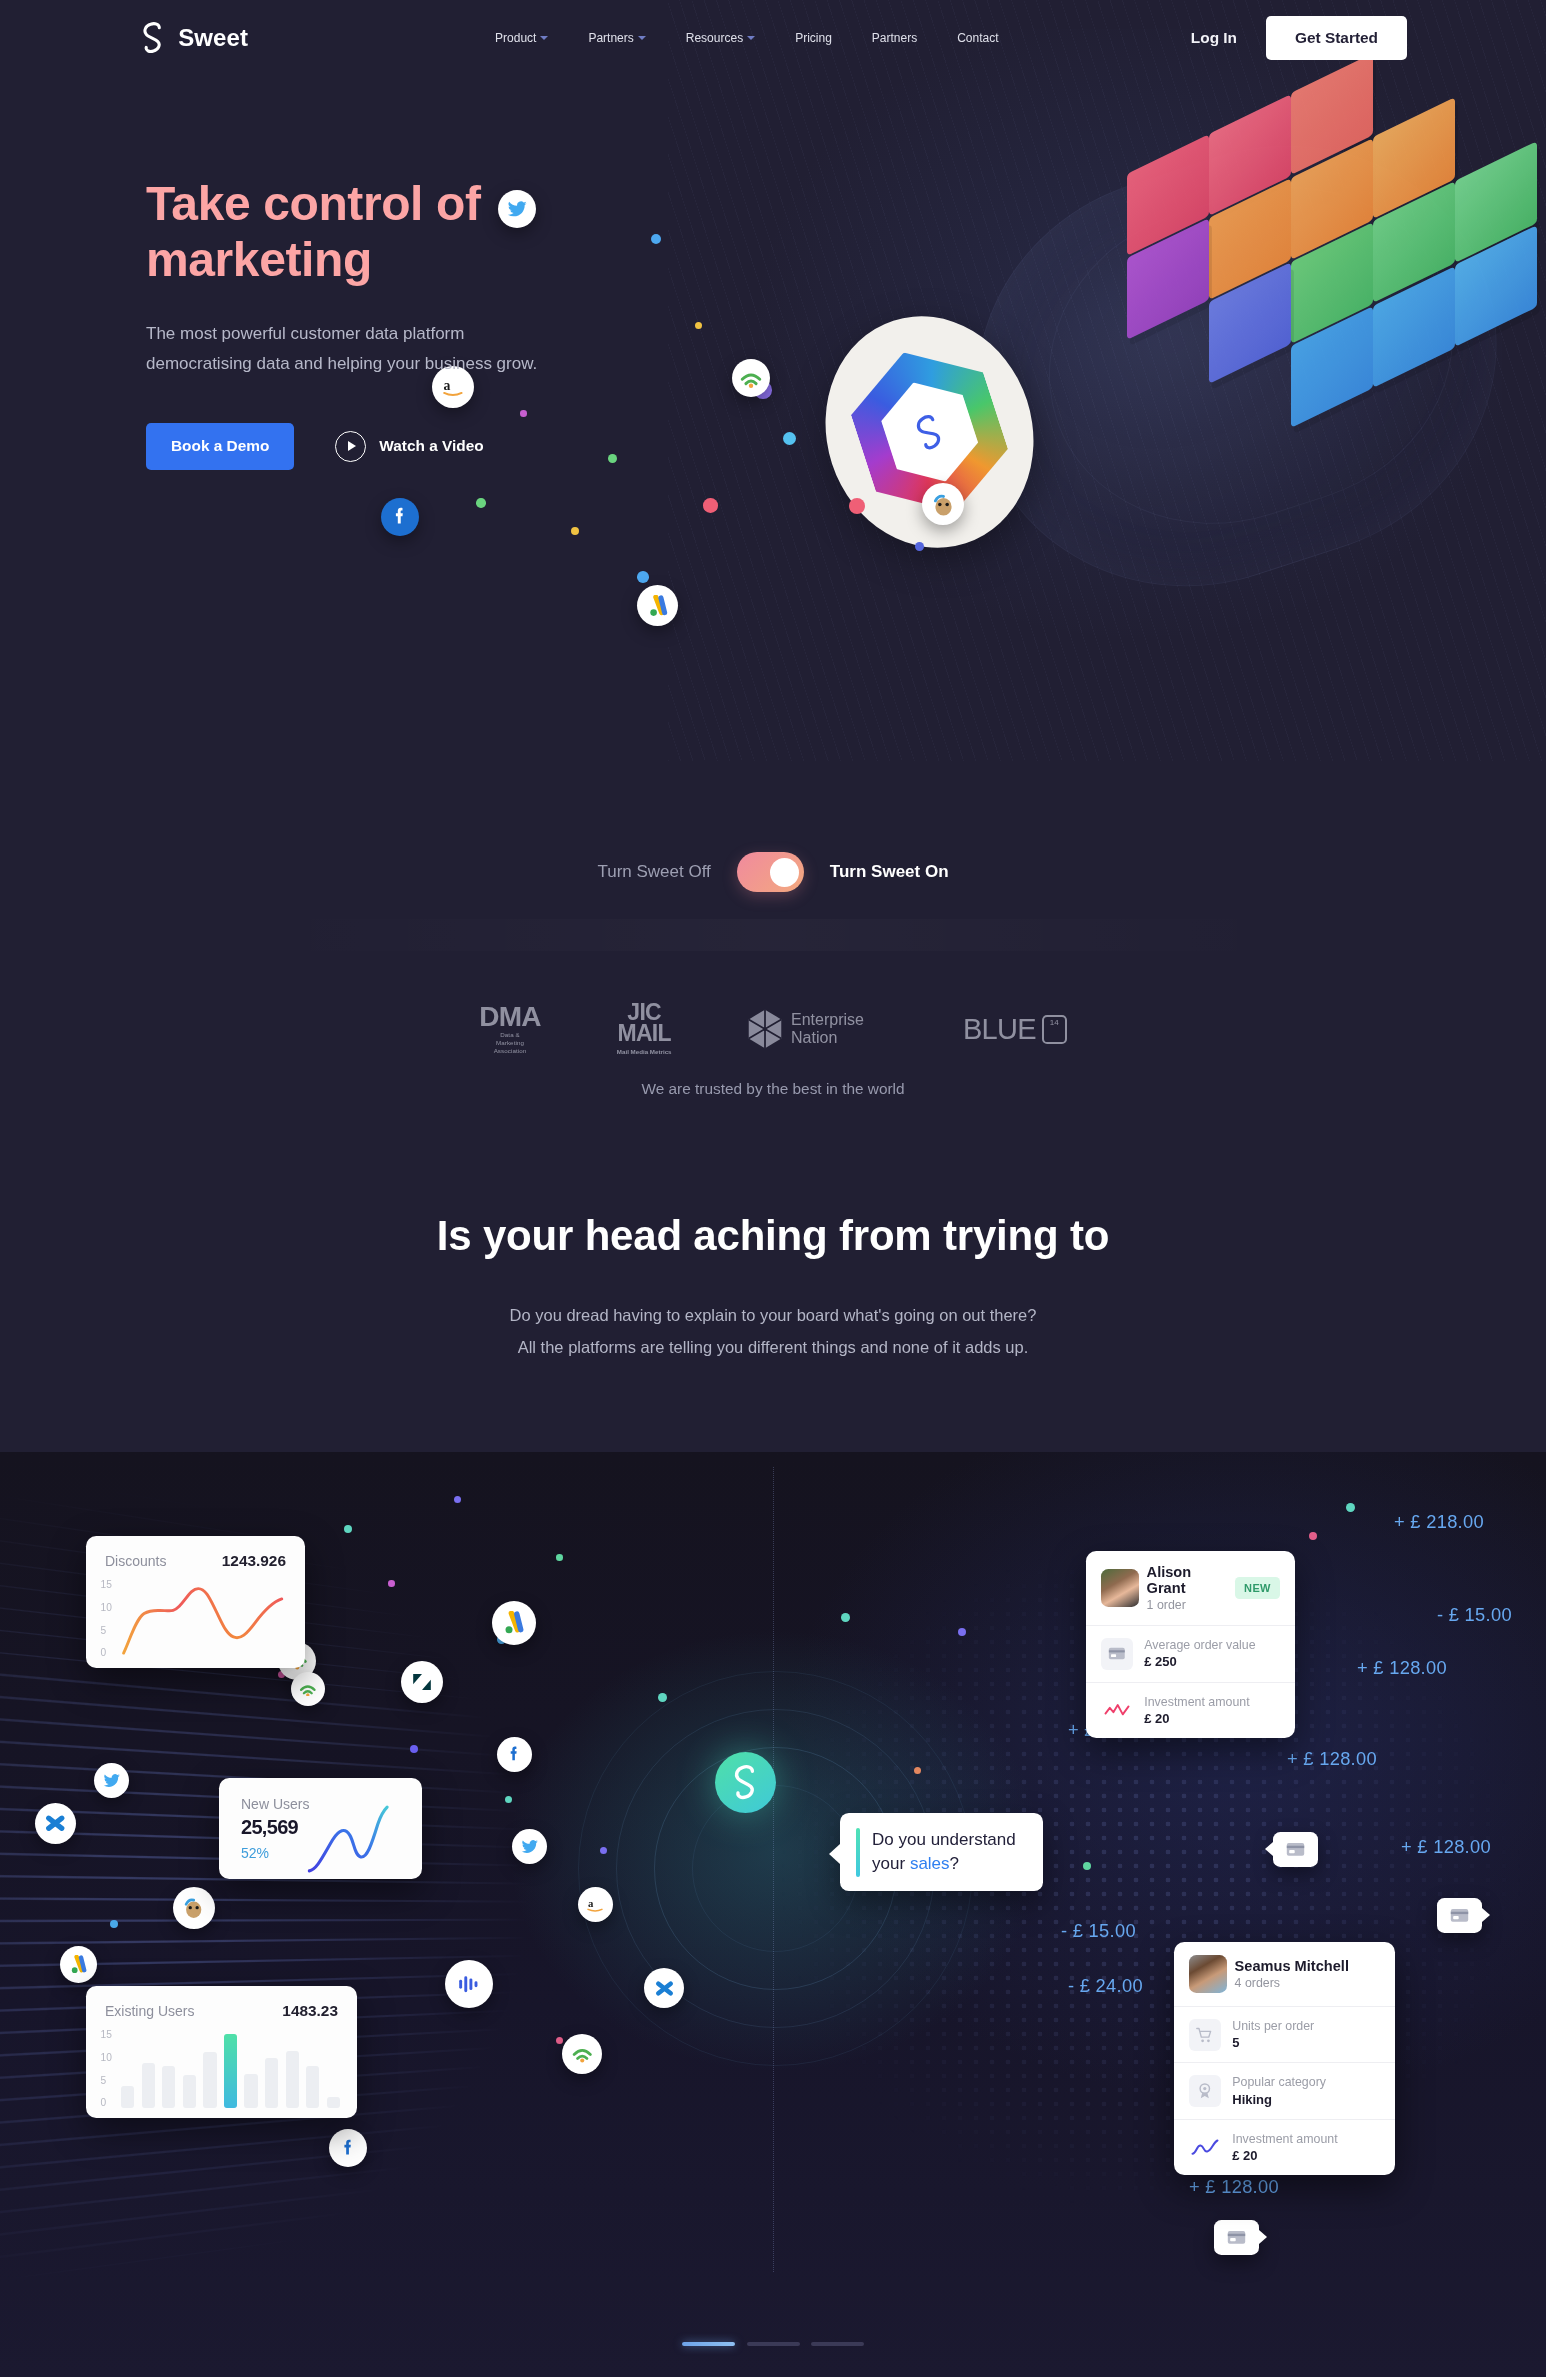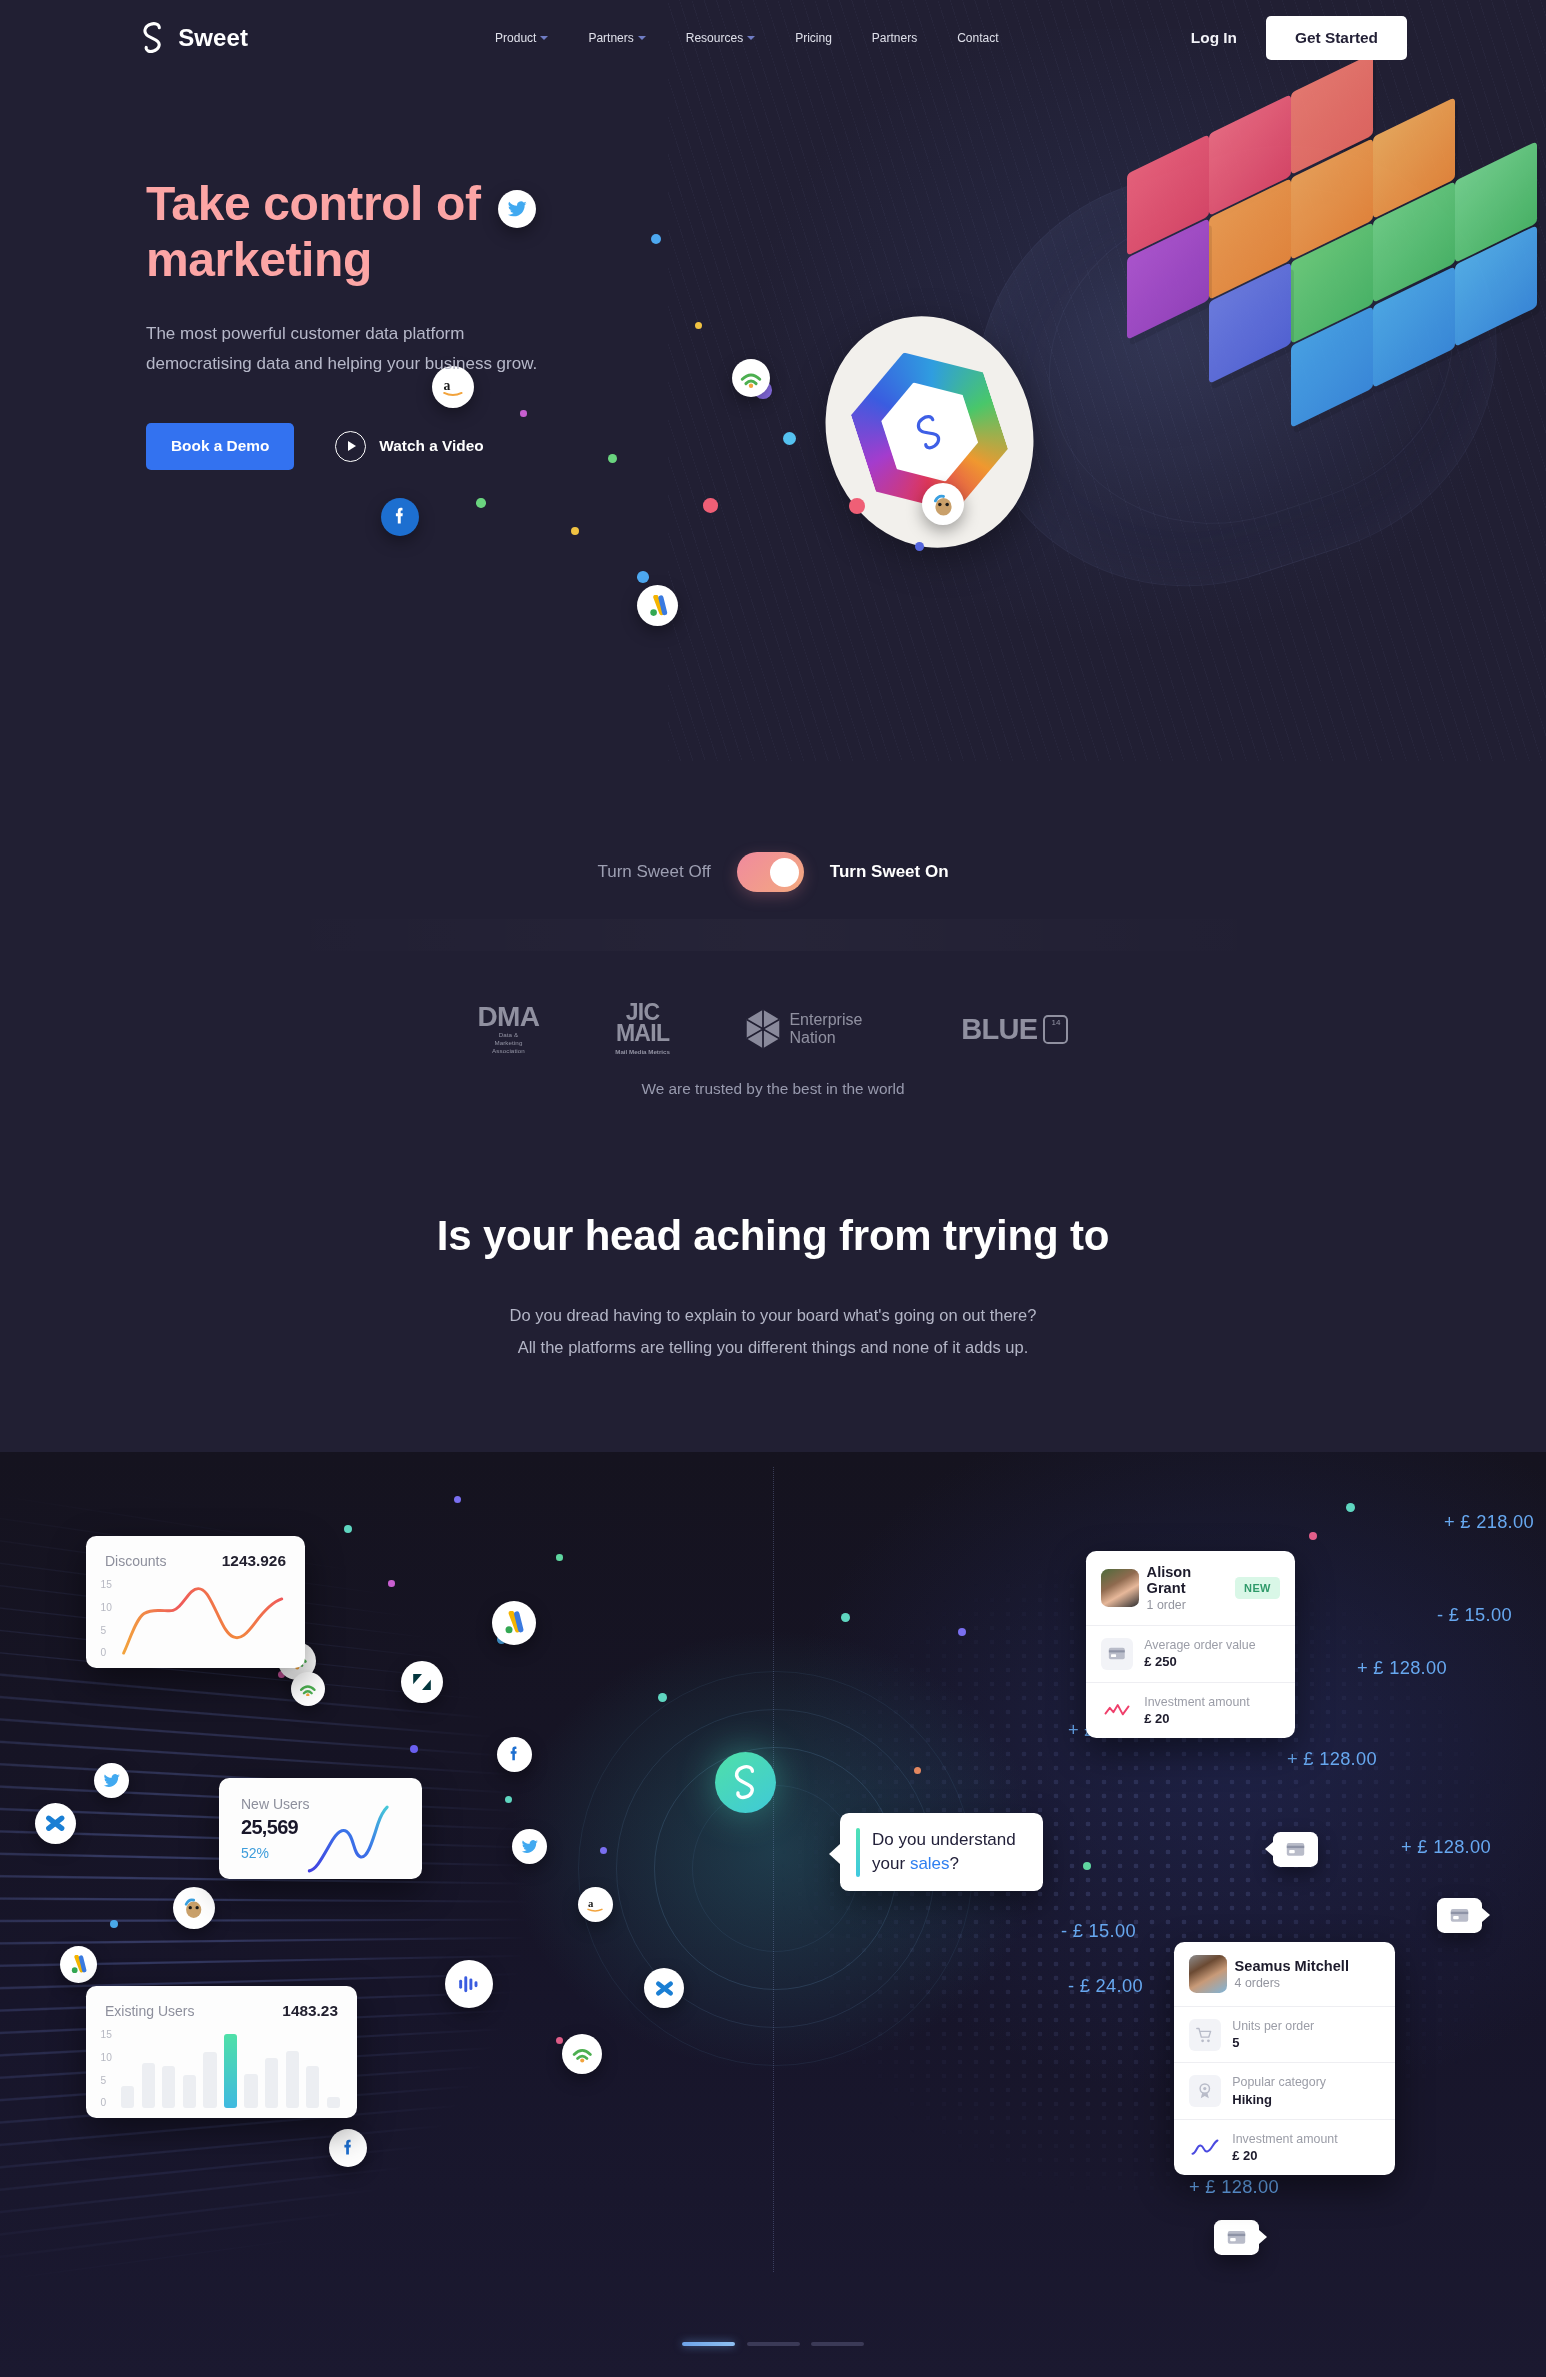--- a/index.html
+++ b/index.html
@@ -138,21 +138,21 @@
   .dma { text-align: center; color: #d4d6e4; }
   .dma .dm { font-size: 28px; font-weight: bold; letter-spacing: -0.7px; line-height: .9; }
   .dma .sub { font-size: 6.2px; line-height: 1.25; letter-spacing: 0.1px; margin-top: 2.2px; }
   .jic { text-align:center; color:#d4d6e4; }
   .jic .j1 { font-size: 23px; font-weight: bold; letter-spacing: -0.7px; line-height: .86; }
   .jic .j2 { font-size: 23px; font-weight: bold; letter-spacing: -0.7px; line-height: .9; }
   .jic .j3 { font-size: 6.2px; margin-top: 3.7px; font-weight:bold; }
   .ent { display: flex; align-items: center; gap: 9.5px; color:#d4d6e4; }
   .ent-txt { font-size: 16px; line-height: 1.14; }
   .blue { display:flex; align-items:center; gap:5.9px; color:#d4d6e4; }
-  .blue .b { font-size: 29px; font-weight: bold; letter-spacing: -0.7px; margin-left: 23px; }
+  .blue .b { font-size: 29px; font-weight: normal; letter-spacing: -0.7px; margin-left: 23px; }
   .blue .chip { width: 25px; height: 29px; border: 2.2px solid #d4d6e4; border-radius: 5.1px;
                 display:flex;align-items:flex-start;justify-content:center; font-size:8px; padding-top:1.5px;}
 
   .trusted {
     position: absolute; top: 1080px; left: 0; width: 1546px; text-align: center;
     color: #989aae; font-size: 15.4px; z-index: 20;
   }
 
   
   .chaos { position: absolute; top: 1207px; left: 0; width: 1546px; text-align: center; z-index: 20; }
@@ -764,21 +764,21 @@
   </div>
   <div class="chipcard tr" style="left:1214px;top:2220px;">
     <svg width="19" height="14.6" viewBox="0 0 24 18">
         <rect x="1" y="1" width="22" height="16" rx="2.5" fill="#b9bcc9"></rect>
         <rect x="1" y="4.5" width="22" height="3" fill="#8e93a6"></rect>
         <rect x="4" y="10" width="7" height="4" rx="1" fill="#fff"></rect>
       </svg>
   </div>
 
   <div id="pricetags">
-      <div class="pricetag" style="left: 1444px; top: 1511px;">+ £ 218.00</div>
+      <div class="pricetag" style="left: 1394px; top: 1511px;">+ £ 218.00</div>
       <div class="pricetag" style="left: 1437px; top: 1604px;">- £ 15.00</div>
       <div class="pricetag" style="left: 1357px; top: 1657px;">+ £ 128.00</div>
       <div class="pricetag" style="left: 1068px; top: 1719px;">+ £ 111.00</div>
       <div class="pricetag" style="left: 1200px; top: 1708px;">+ £ 128.00</div>
       <div class="pricetag" style="left: 1287px; top: 1748px;">+ £ 128.00</div>
       <div class="pricetag" style="left: 1401px; top: 1836px;">+ £ 128.00</div>
       <div class="pricetag" style="left: 1061px; top: 1920px;">- £ 15.00</div>
       <div class="pricetag" style="left: 1068px; top: 1975px;">- £ 24.00</div>
       <div class="pricetag" style="left: 1189px; top: 2176px;">+ £ 128.00</div>
     </div>

